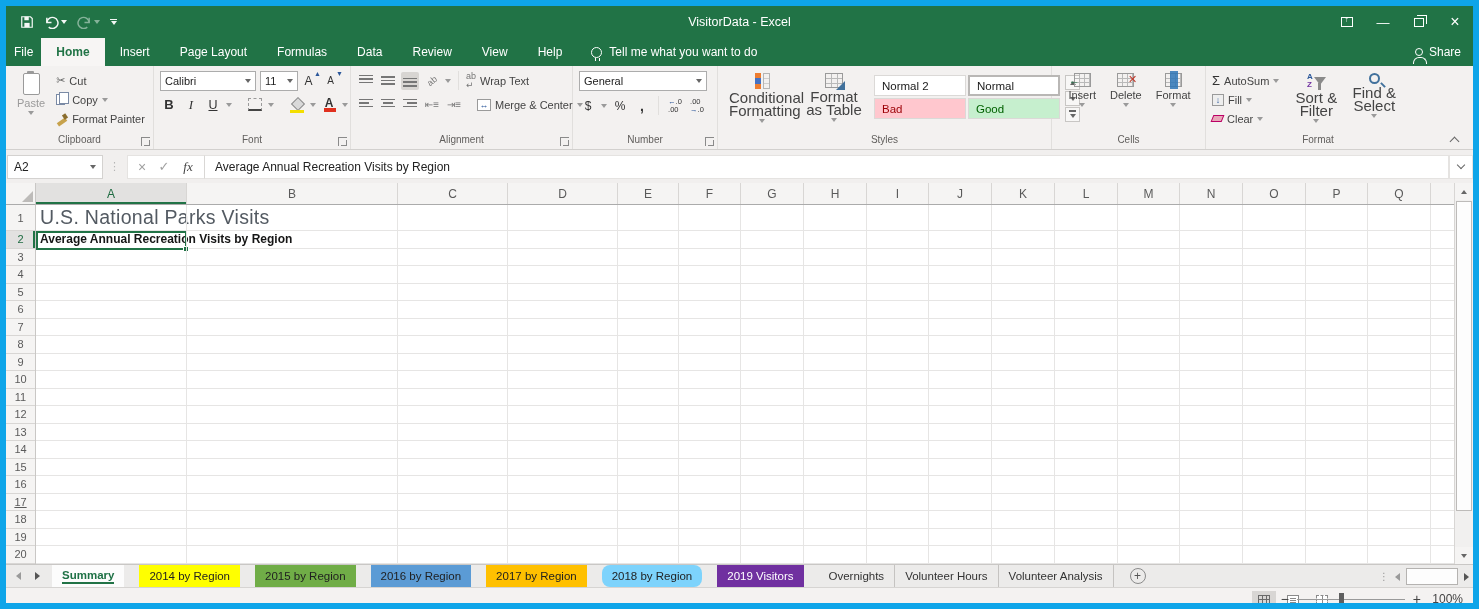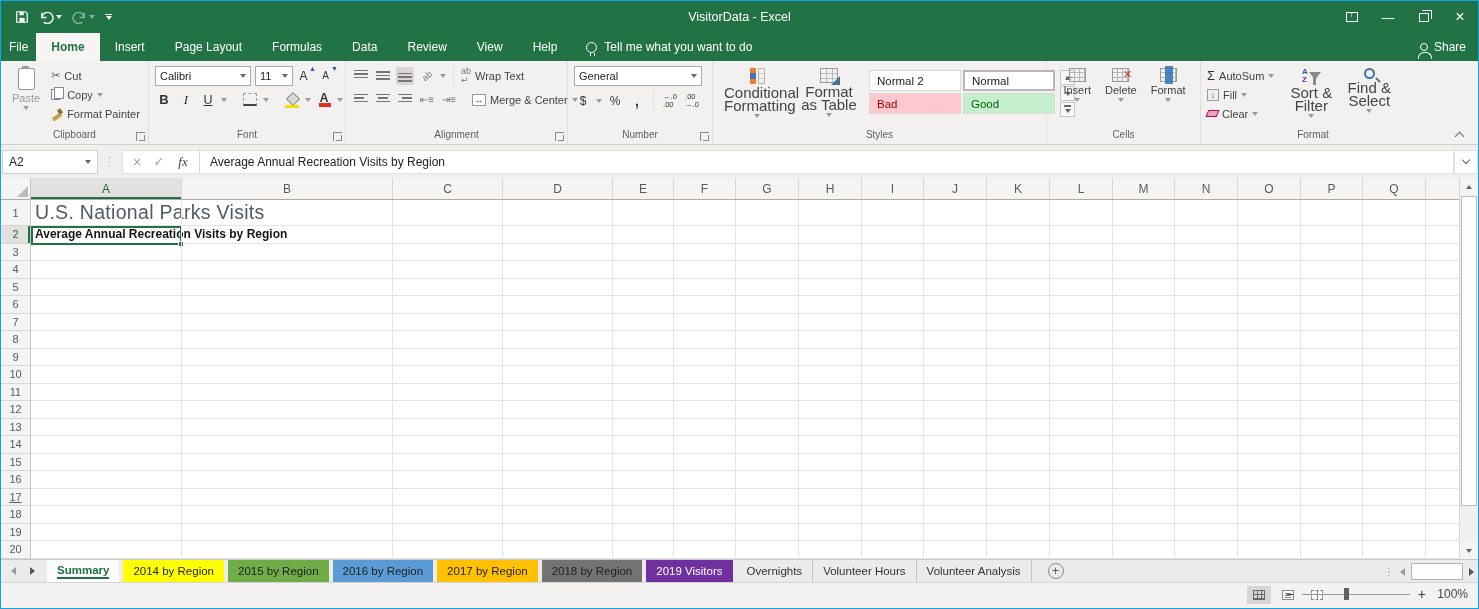--- a/index.html
+++ b/index.html
@@ -1,16 +1,16 @@
 <!DOCTYPE html>
 <html><head>
 <meta charset="utf-8">
 <style>
   html,body{margin:0;padding:0;background:#fff;}
-  .app{position:relative;width:1479px;height:609px;box-sizing:border-box;border:1px solid #0ea5e9;
+  .app{position:relative;width:1479px;height:609px;box-sizing:border-box;border:6px solid #0ea5e9;
        font-family:"Liberation Sans","DejaVu Sans",sans-serif;background:#fff;overflow:hidden;
        -webkit-font-smoothing:antialiased;}
   .app *{box-sizing:border-box;}
   :root{--grn:#217346;--ribbonbg:#F3F1F0;--bord:#E1DFDD;--txt:#444;}
 
   
   .titlebar{position:absolute;left:0;top:0;right:0;height:32px;background:var(--grn);display:flex;align-items:center;color:#fff;}
   .qat{display:flex;align-items:center;gap:10px;padding-left:14px;}
   .qbtn{display:flex;align-items:center;gap:2px;opacity:.95;}
   .qbtn.dim{opacity:.45;}
@@ -159,21 +159,21 @@
   .vscroll{position:absolute;right:0;top:0;width:19px;bottom:0;background:#F1F0EF;border-left:1px solid #D8D6D4;}
   .vs-btn{position:absolute;left:0;width:18px;height:17px;display:flex;align-items:center;justify-content:center;background:#F5F4F3;}
   .vs-thumb{position:absolute;left:1px;top:18px;width:16px;height:310px;background:#FDFDFD;border:1px solid #BDBBB9;}
 
   
   .sheetbar{position:absolute;left:0;top:558px;right:0;height:23px;background:#ECEBEA;border-top:1px solid #C9C7C5;display:flex;align-items:stretch;font-size:11.5px;color:#333;}
   .navarrows{display:flex;align-items:center;gap:14px;padding:0 12px 0 10px;}
   .tri-l{width:0;height:0;border-top:4.5px solid transparent;border-bottom:4.5px solid transparent;border-right:5.5px solid #9a9a9a;}
   .tri-r{width:0;height:0;border-top:4.5px solid transparent;border-bottom:4.5px solid transparent;border-left:5.5px solid #555;}
   .stabs{display:flex;align-items:stretch;}
-  .stab{display:flex;align-items:center;padding:0 10px;margin-right:4px;cursor:default;white-space:nowrap;}
+  .stab{display:flex;align-items:center;padding:0 10px;margin-right:15px;cursor:default;white-space:nowrap;}
   .stab.plain{background:#ECEBEA;border-right:1px solid #C5C3C1;margin-right:0;}
   .stab.active{background:#FCFCFC;font-weight:bold;}
   .stab.active .t{color:#1E7145;border-bottom:2px solid #217346;padding-bottom:1px;}
   .addsheet{display:flex;align-items:center;padding:0 16px;}
   .addsheet .circ{width:16px;height:16px;border:1px solid #8a8a8a;border-radius:50%;display:flex;align-items:center;justify-content:center;font-size:12px;color:#555;line-height:0;}
   .hscroll{position:absolute;right:4px;top:2px;height:19px;display:flex;align-items:center;gap:6px;}
   .hs-dots{color:#9a9a9a;font-size:10px;letter-spacing:0;}
   .hs-thumb{width:52px;height:17px;background:#FDFDFD;border:1px solid #B5B3B1;}
 
   
@@ -667,21 +667,21 @@
         </div>
         <div class="stab colored" style="background: rgb(112, 173, 71);">
           <span class="t" style="color: rgb(31, 31, 31);">2015 by Region</span>
         </div>
         <div class="stab colored" style="background: rgb(91, 155, 213);">
           <span class="t" style="color: rgb(31, 31, 31);">2016 by Region</span>
         </div>
         <div class="stab colored" style="background: rgb(255, 192, 0);">
           <span class="t" style="color: rgb(31, 31, 31);">2017 by Region</span>
         </div>
-        <div class="stab colored" style="background: #737373;">
+        <div class="stab colored" style="background: #7dd3fc; border-radius: 8px;">
           <span class="t" style="color: rgb(31, 31, 31);">2018 by Region</span>
         </div>
         <div class="stab colored" style="background: rgb(112, 48, 160);">
           <span class="t" style="color: rgb(255, 255, 255);">2019 Visitors</span>
         </div>
         <div class="stab plain">
           <span class="t" style="color: rgb(51, 51, 51);">Overnights</span>
         </div>
         <div class="stab plain">
           <span class="t" style="color: rgb(51, 51, 51);">Volunteer Hours</span>

